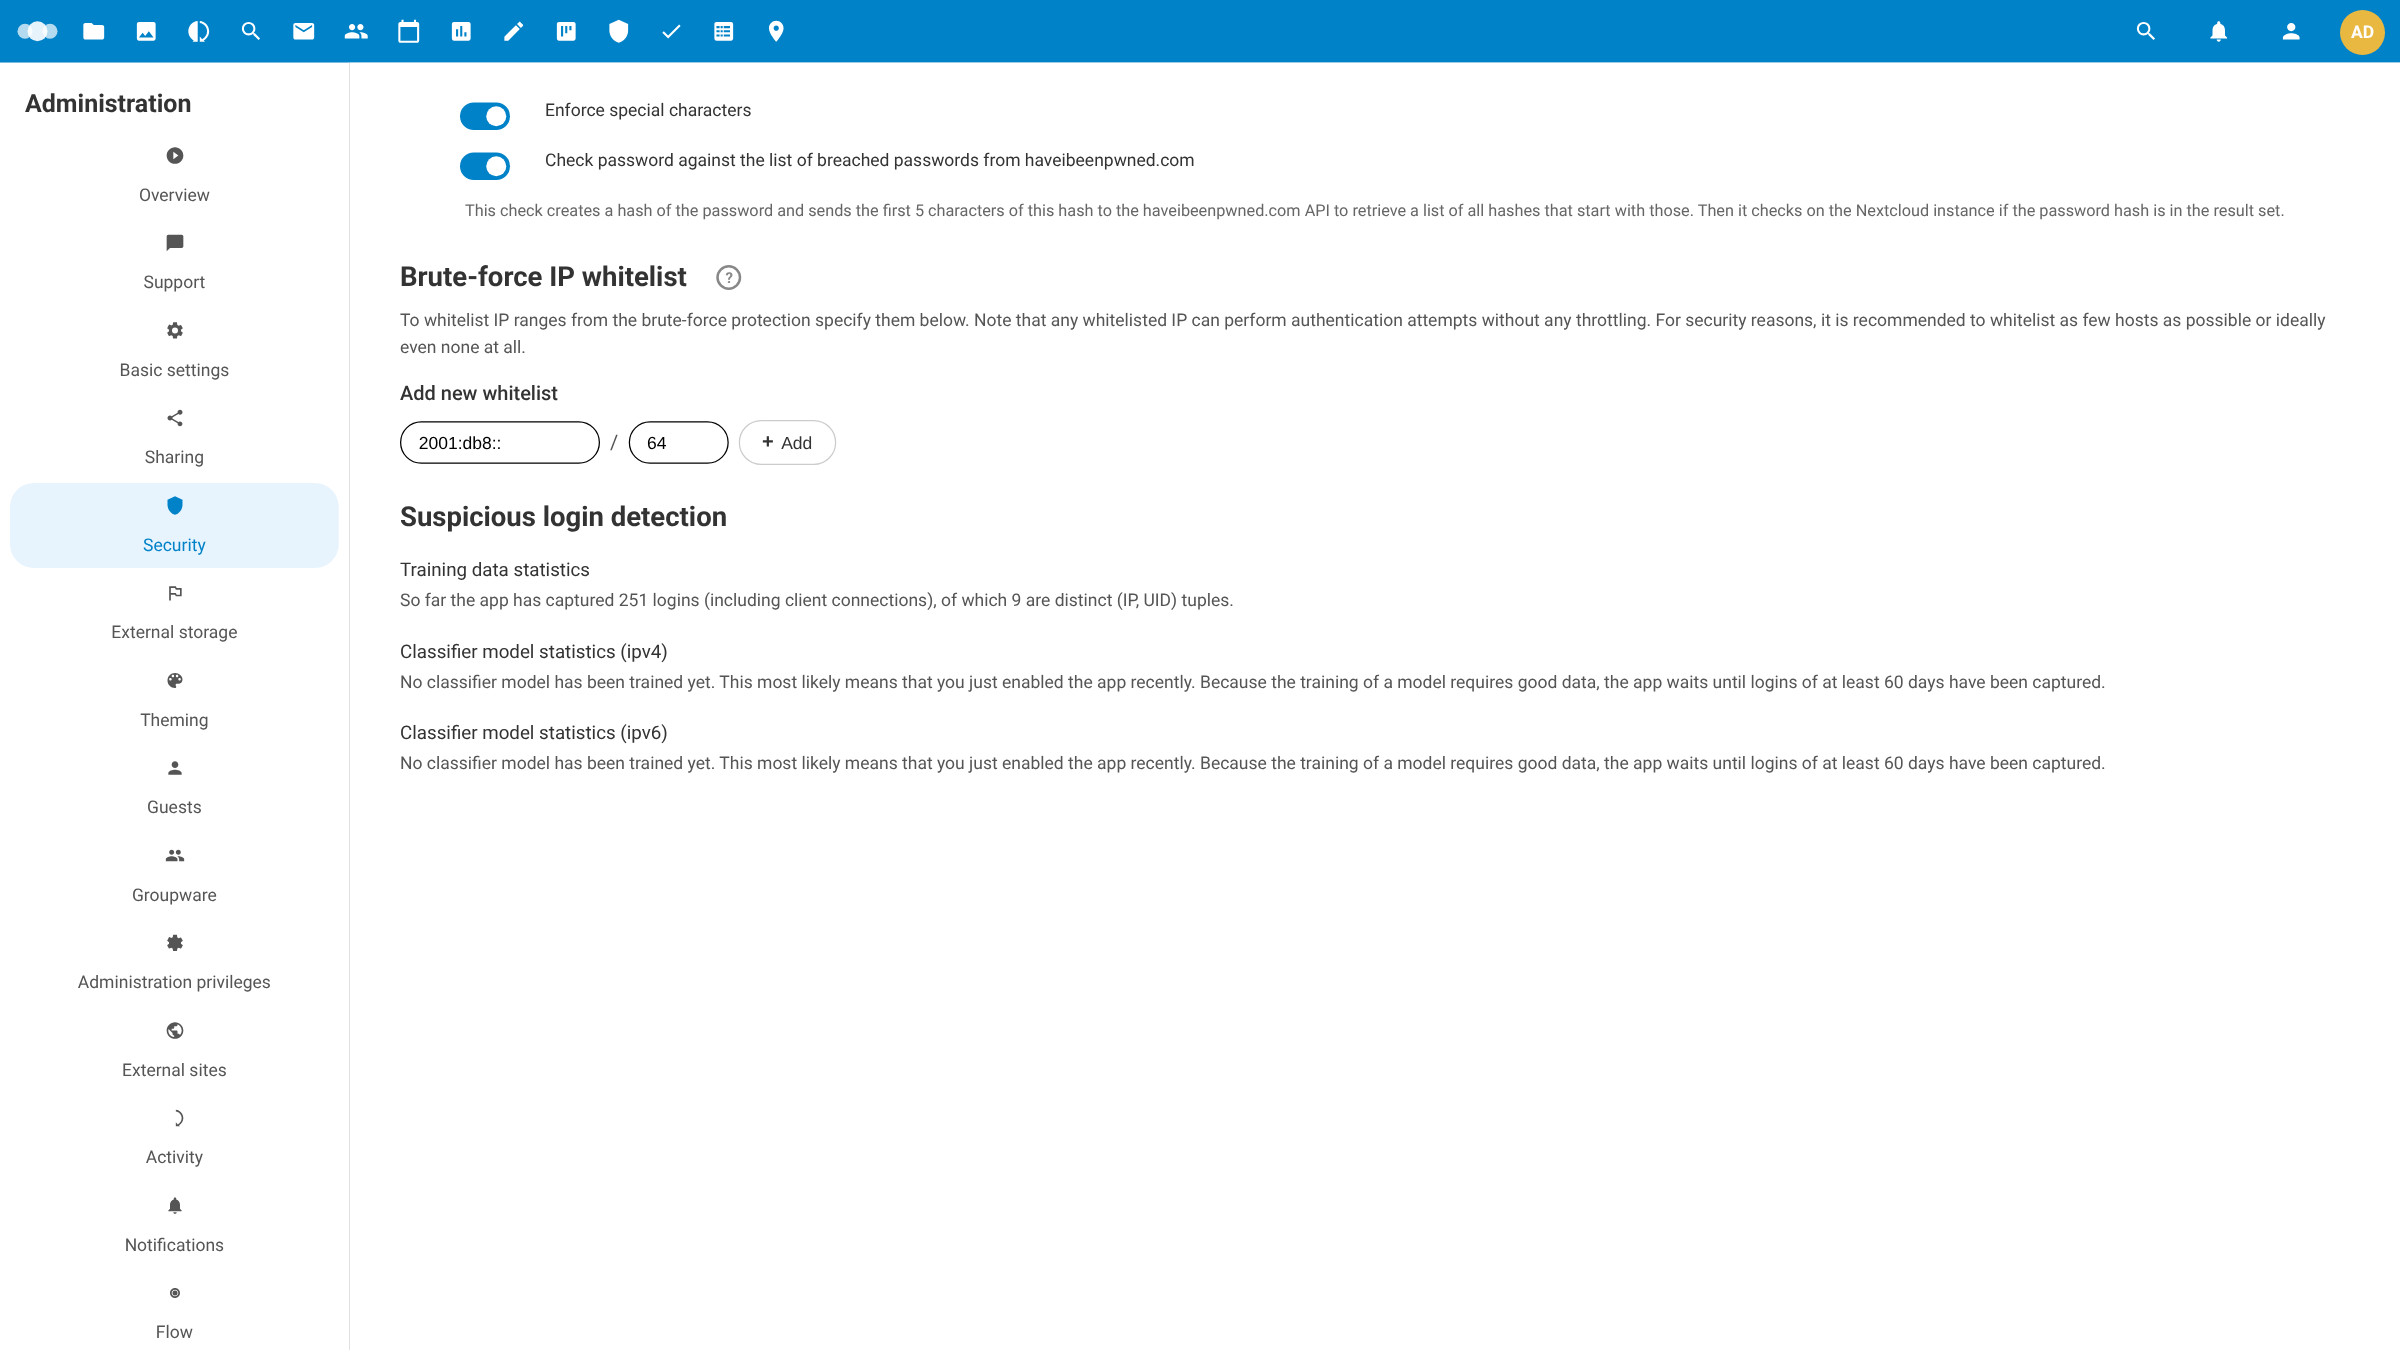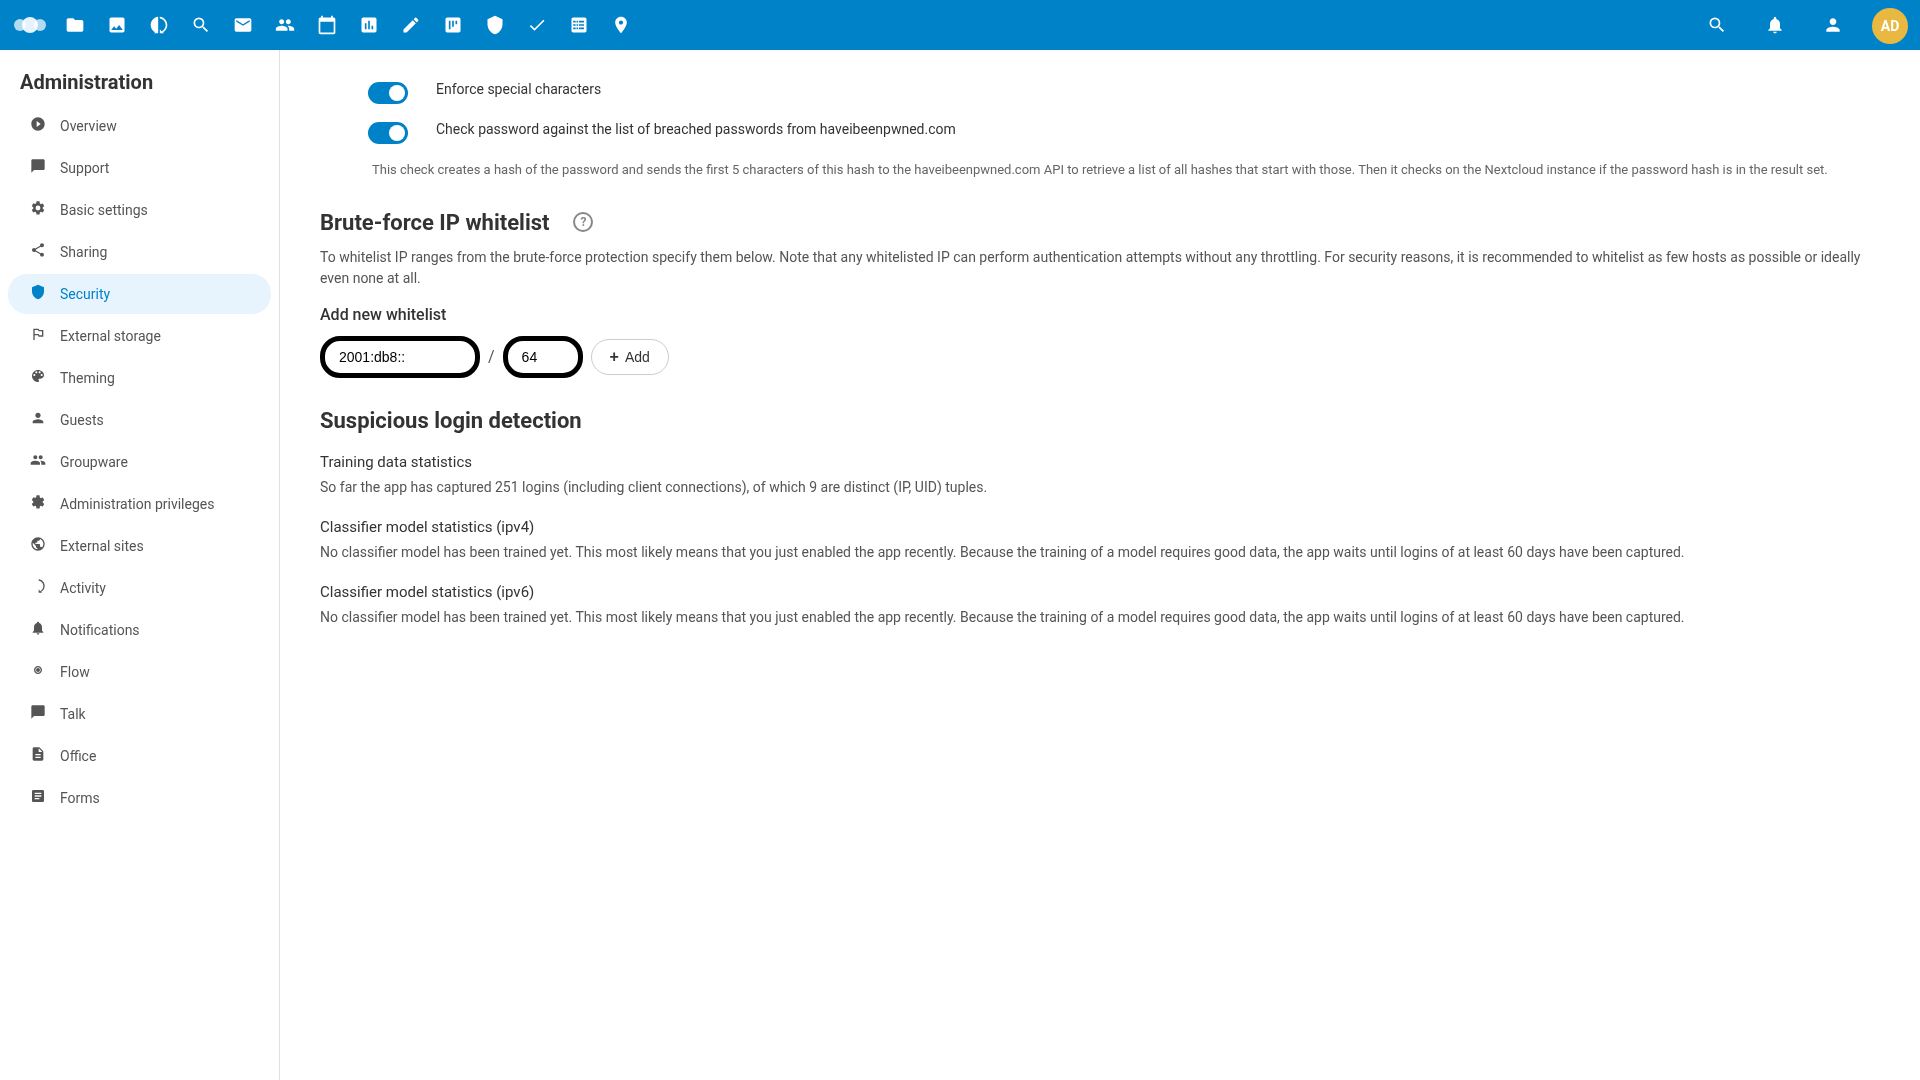--- a/index.html
+++ b/index.html
@@ -49,20 +49,21 @@
     .sidebar-item {
       display: flex;
       align-items: center;
       gap: 12px;
       padding: 10px 20px;
       cursor: pointer;
       color: #555;
       font-size: 14px;
       border-radius: 6px;
       margin: 2px 8px;
+      flex-direction: column;
     }
     .sidebar-item.active { background: #e8f4fd; color: #0082c9; font-weight: 400; border-radius: 19px; }
     .sidebar-icon { font-size: 16px; width: 20px; text-align: center; flex-shrink: 0; }
 
     
     .content {
       flex: 1;
       overflow-y: auto;
       background: white;
       padding: 30px 40px;
@@ -122,21 +123,21 @@
       display: flex; align-items: center; justify-content: center;
       font-size: 12px; color: #888; cursor: pointer; flex-shrink: 0;
     }
     .section-description { font-size: 14px; color: #555; line-height: 1.5; margin-bottom: 16px; }
 
     
     .whitelist-title { font-size: 16px; font-weight: 500; color: #333; margin-bottom: 12px; }
     .whitelist-input-row { display: flex; align-items: center; gap: 8px; margin-bottom: 30px; }
     .whitelist-input {
       padding: 8px 14px;
-      border: 5px solid #000000;
+      border: 1px solid #000000;
       border-radius: 20px;
       font-size: 14px;
       outline: none;
       width: 160px;
     }
     .whitelist-slash { font-size: 16px; color: #555; }
     .add-button {
       display: flex; align-items: center; gap: 6px;
       padding: 8px 18px;
       border: 1px solid #ccc;

